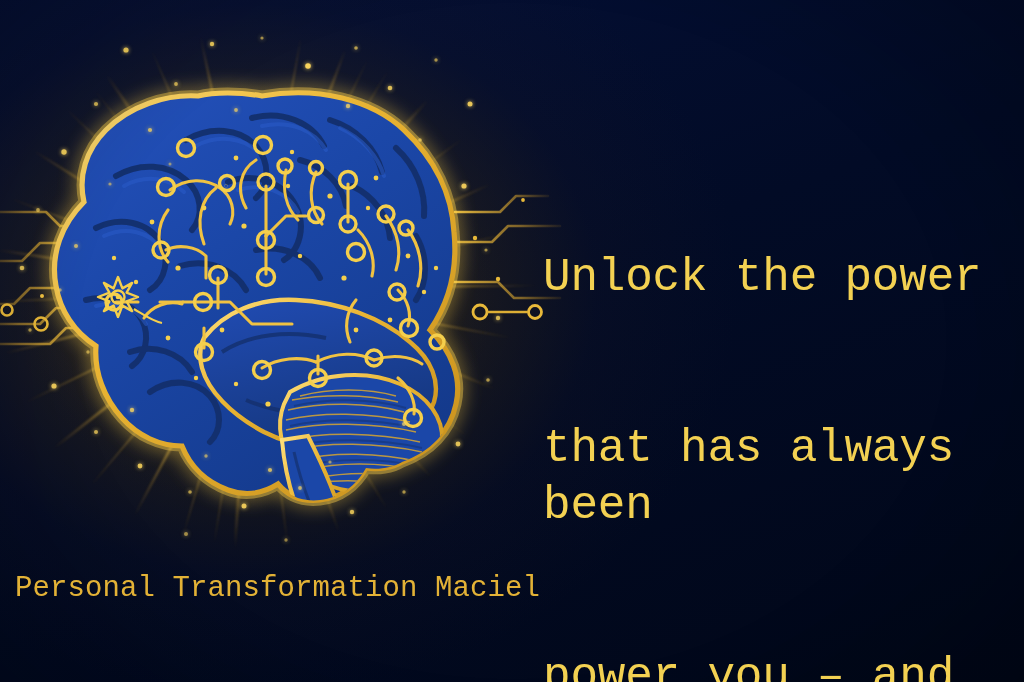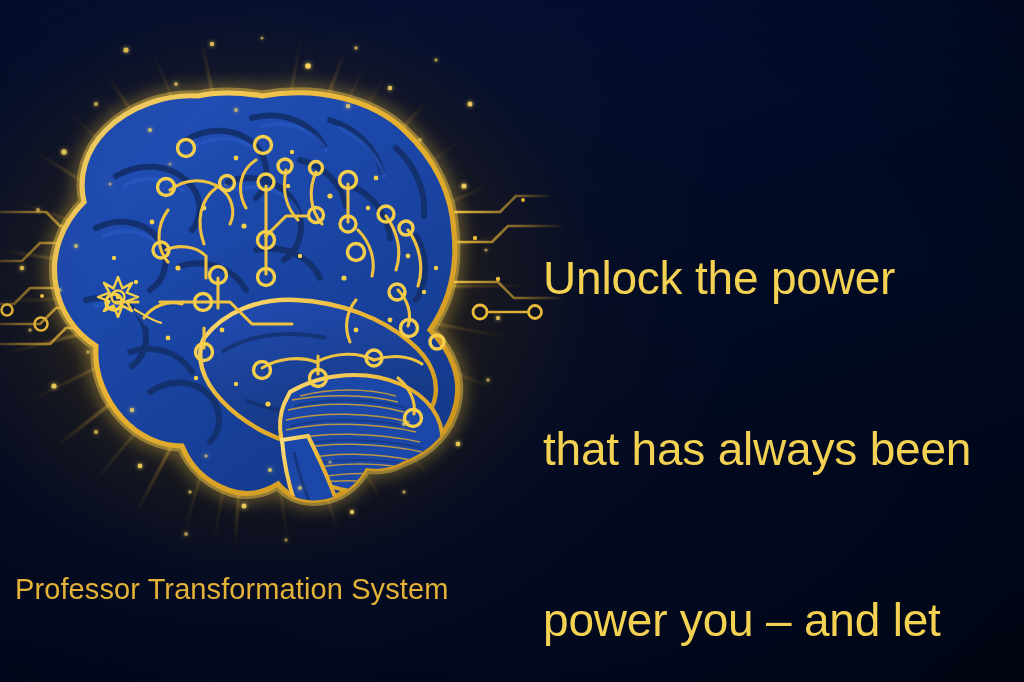--- a/index.html
+++ b/index.html
@@ -7,21 +7,21 @@
     margin: 0;
     padding: 0;
     background: #000;
   }
   #stage {
     position: relative;
     width: 1024px;
     height: 682px;
     overflow: hidden;
     background: #0f172a;
-    font-family: Liberation Sans, sans-serif;
+    font-family: Liberation Mono, monospace;
     -webkit-font-smoothing: antialiased;
   }
 
   
   .bg-base {
     position: absolute;
     inset: 0;
     background:
       radial-gradient(ellipse 620px 520px at 255px 290px,
         rgba(120,86,18,0.55) 0%,
@@ -494,15 +494,15 @@
 
   <div class="headline">
     <span class="ln">Unlock the power</span>
     <span class="ln">that has always been</span>
     <span class="ln">power you – and let</span>
     
     
     
   </div>
 
-  <div class="brand-sub">Professor Transformation System</div>
+  <div class="brand-sub">Personal Transformation Maciel</div>
 
 </div>
 
 </body></html>

